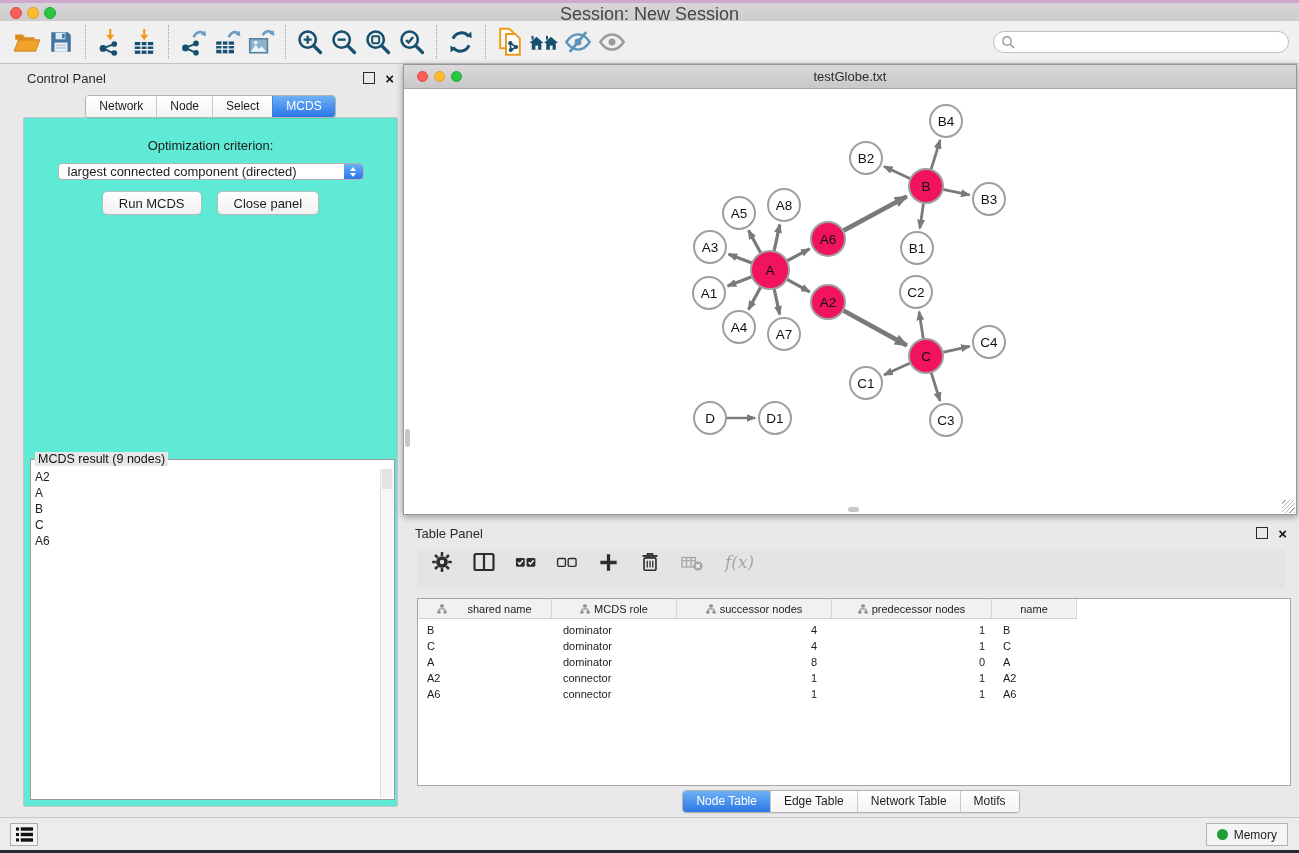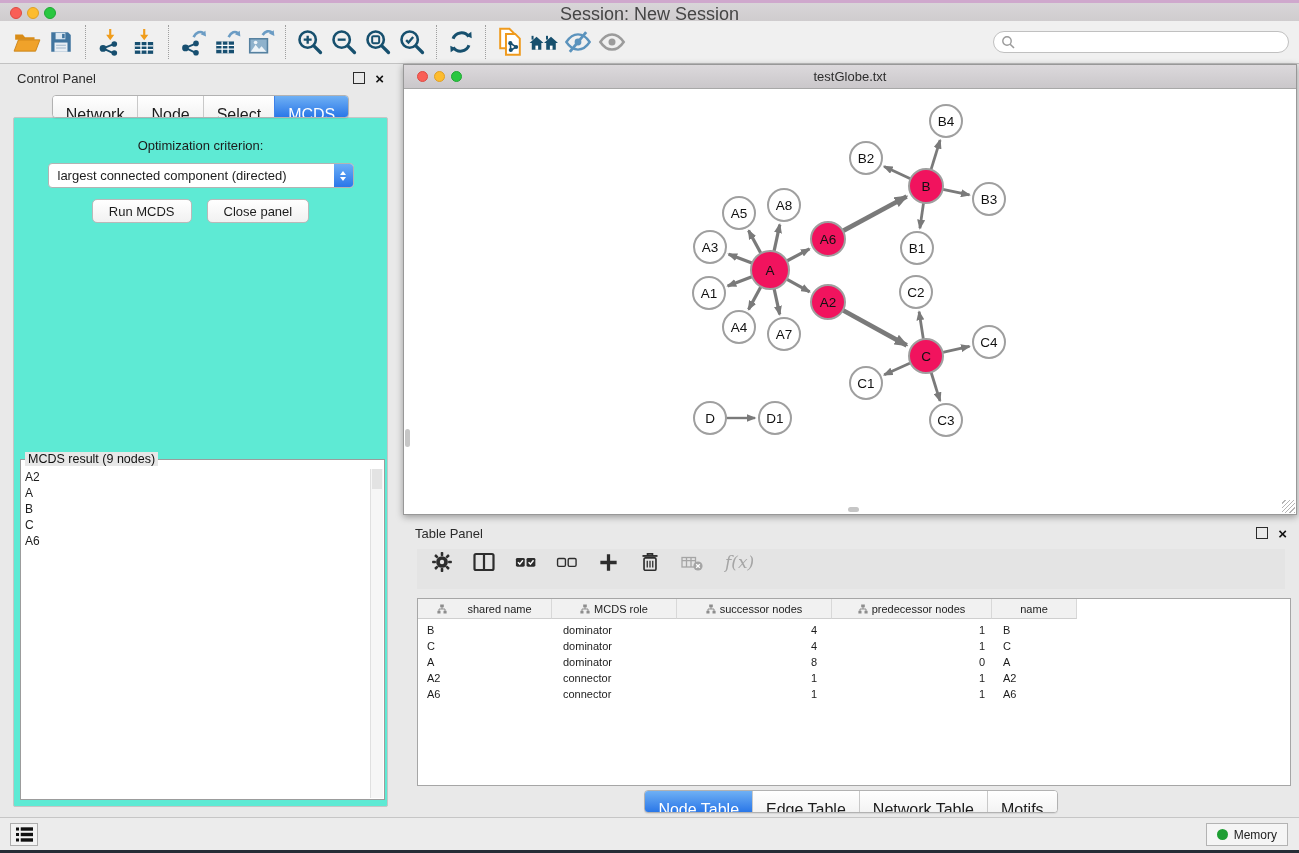--- a/index.html
+++ b/index.html
@@ -21,36 +21,36 @@
   .toolbar{position:absolute;left:0;top:21px;right:0;height:43px;background:#f0f0f0;
     border-bottom:1px solid #c2c2c2;display:flex;align-items:center;padding:0 10px;box-sizing:border-box;}
   .tbico{width:34px;height:34px;display:flex;align-items:center;justify-content:center;flex:0 0 auto;}
   .tbsep{width:0;height:34px;border-left:1px dotted #9f9f9f;margin:0 7px;flex:0 0 auto;}
   .searchbox{margin-left:auto;width:296px;height:22px;background:#fff;border:1px solid #c0c0c0;
     border-radius:12px;display:flex;align-items:center;padding:0 7px;box-sizing:border-box;}
   .searchbox input{border:none;outline:none;flex:1;font-size:12px;background:transparent;
     font-family:"Liberation Sans",sans-serif;}
 
   
-  .control-panel{position:absolute;left:5px;top:65px;width:391px;height:747px;}
+  .control-panel{position:absolute;left:15px;top:65px;width:391px;height:747px;}
   .panel-head{height:26px;display:flex;align-items:center;padding:0 12px;font-size:13px;color:#2b2b2b;}
   .panel-head .sp{flex:1;}
   .float-ico{width:10px;height:10px;border:1.5px solid #2b2b2b;margin-right:10px;}
   .close-ico{font-size:15px;font-weight:bold;color:#111;line-height:1;}
   .seg{display:flex;border:1px solid #b2b2b2;border-radius:4px;overflow:hidden;
     background:#fff;height:21px;box-shadow:0 1px 1px rgba(0,0,0,.08);}
-  .seg-item{padding:8px 13px;font-size:16px;line-height:21px;border-left:1px solid #c9c9c9;
+  .seg-item{padding:0 13px;font-size:12px;line-height:21px;border-left:1px solid #c9c9c9;
     background:linear-gradient(#ffffff,#f3f3f3);color:#1c1c1c;white-space:nowrap;}
   .seg-item:first-child{border-left:none;}
   .seg-item.selected{background:linear-gradient(#6fb0f4,#2a77e8);color:#fff;border-left-color:#3f82e9;}
   .cp-tabs-row{position:absolute;left:0;right:0;top:30px;display:flex;justify-content:center;z-index:2;}
   .cp-body{position:absolute;left:8px;right:8px;top:52px;bottom:5px;background:#5eead4;
     border:1px solid #c6c6c6;border-radius:2px;}
   .opt-label{margin-top:20px;text-align:center;font-size:13px;}
-  .combo{margin:10px auto 0 auto;width:306px;height:25px;background:#fff;border:1px solid #b3b3b3;
+  .combo{margin:10px auto 0 auto;width:306px;height:17px;background:#fff;border:1px solid #b3b3b3;
     border-radius:4px;display:flex;align-items:center;box-sizing:border-box;padding-left:9px;font-size:13px;justify-content:center;}
   .stepper{width:19px;align-self:stretch;margin-left:auto;border-radius:0 3px 3px 0;
     background:linear-gradient(#6aaef6,#2b76e9);display:flex;flex-direction:column;
     align-items:center;justify-content:center;gap:2px;}
   .tri-up{width:0;height:0;border-left:3.5px solid transparent;border-right:3.5px solid transparent;
     border-bottom:4.5px solid #fff;}
   .tri-down{width:0;height:0;border-left:3.5px solid transparent;border-right:3.5px solid transparent;
     border-top:4.5px solid #fff;}
   .btn-row{margin-top:11px;display:flex;justify-content:center;gap:15px;}
   .mac-btn{height:22px;padding:0 16px;background:linear-gradient(#ffffff,#f1f1f1);

